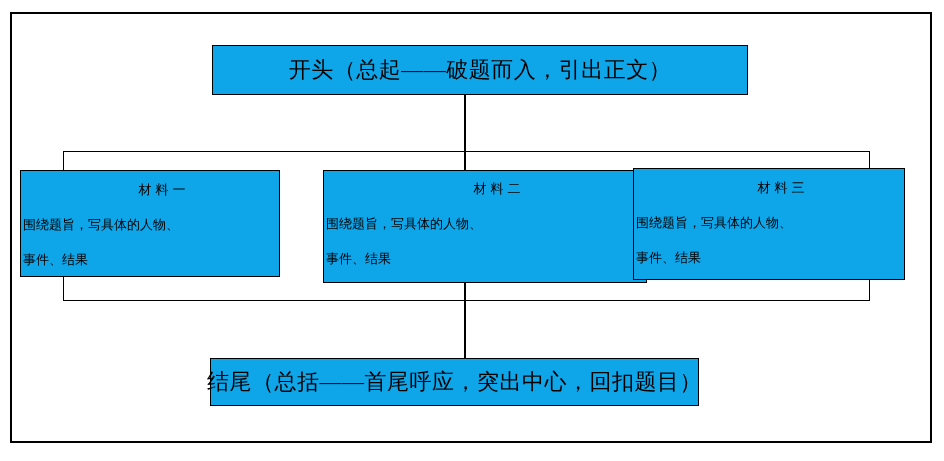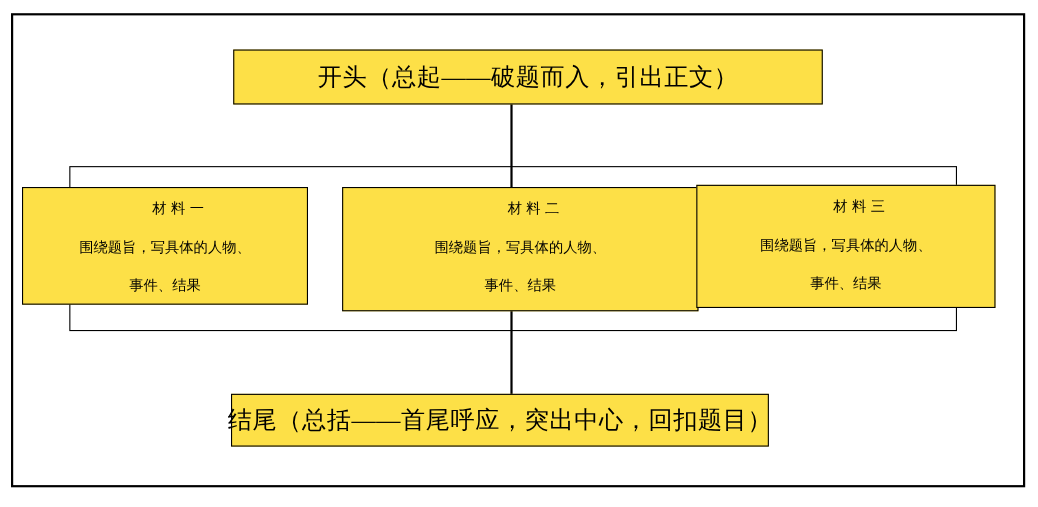--- a/index.html
+++ b/index.html
@@ -35,47 +35,47 @@
   .vline {
     position: absolute;
     width: 1.5px;
     background: #000000;
     z-index: 2;
   }
   .vline.v-top { left: 464px; top: 94px; height: 77px; }
   .vline.v-bottom { left: 464px; top: 282px; height: 77px; }
   .box {
     position: absolute;
-    background: #fde047;
+    background: #0ea5e9;
     border: 1.5px solid #000000;
     box-sizing: border-box;
     z-index: 3;
   }
   .caption-box {
     display: flex;
     align-items: center;
     justify-content: center;
     font-size: 22px;
     letter-spacing: 0.5px;
     white-space: nowrap;
   }
   .box.top-box { left: 212px; top: 45px; width: 536px; height: 50px; }
   .box.bottom-box { left: 210px; top: 358px; width: 489px; height: 48px; }
   .box.mat { font-size: 13px; line-height: 35px; padding: 1px 2px 0 2px; }
   .box.mat-1 { left: 20px;  top: 170px; width: 260px; height: 107px; }
-  .box.mat-2 { left: 311px; top: 170px; width: 324px; height: 113px; }
+  .box.mat-2 { left: 323px; top: 170px; width: 324px; height: 113px; font-family: Liberation Mono, monospace; }
   .box.mat-3 { left: 633px; top: 168px; width: 272px; height: 112px; }
   .mat-title {
     text-align: center;
     padding-left: 28px; 
     letter-spacing: 4px;
     white-space: nowrap;
   }
   .mat-line {
-    text-align: center;
+    text-align: left;
     white-space: nowrap;
   }
 </style>
 </head>
 <body>
 
 <div class="canvas">
 
   <div class="outer-border"></div>
 

